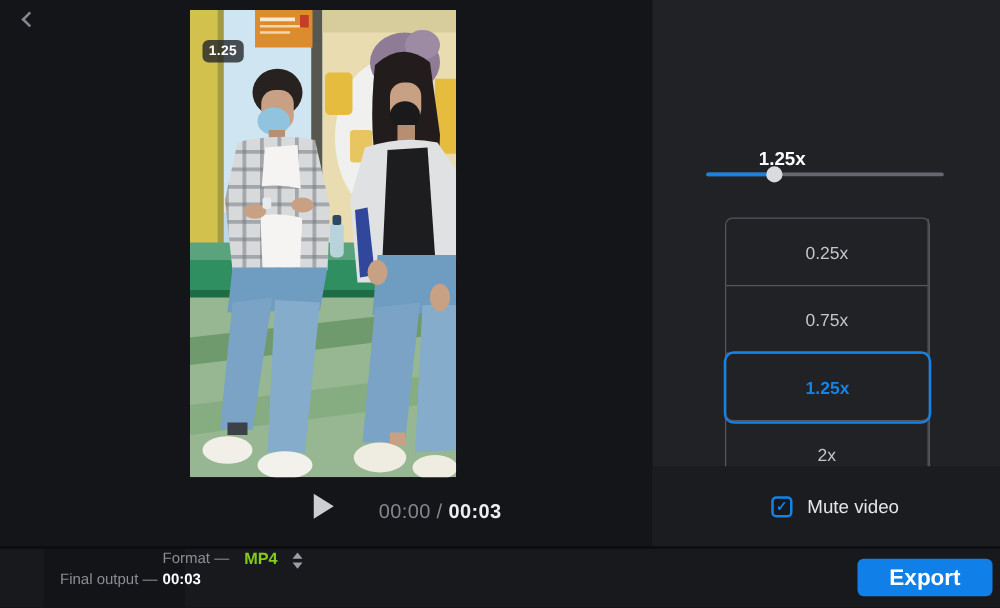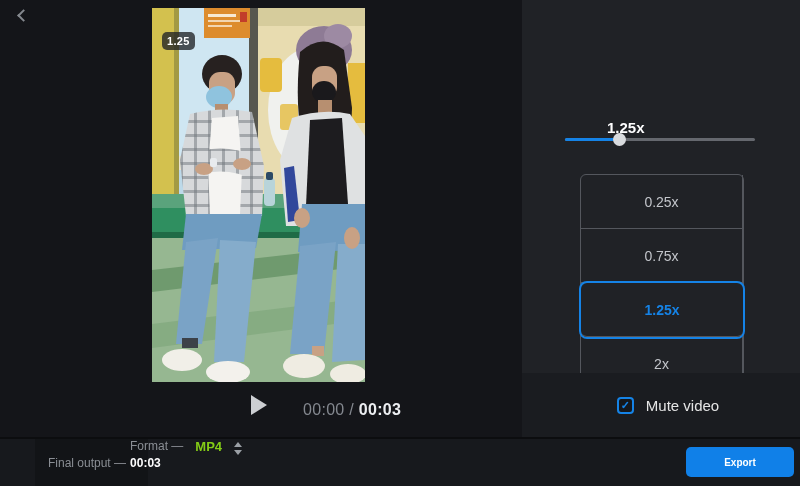--- a/index.html
+++ b/index.html
@@ -99,21 +99,21 @@
     position:absolute; left:130px; top:0; bottom:0;
     display:flex; align-items:flex-start; font-size:12px; color:#8a8e94;
   }
   .format-group .val { color:#84cc16; font-weight:bold; font-size:13px; margin-left:12px; }
   .stepper { display:flex; flex-direction:column; gap:3px; margin-left:9px; cursor:pointer; padding:3px; }
   .stepper .up    { width:0; height:0; border-left:4px solid transparent; border-right:4px solid transparent; border-bottom:5px solid #9ba0a6; }
   .stepper .down  { width:0; height:0; border-left:4px solid transparent; border-right:4px solid transparent; border-top:5px solid #9ba0a6; }
   .export-btn {
     position:absolute; right:6px; top:8px; width:108px; height:30px;
     background:#1080e8; border:none; border-radius:5px;
-    color:#fff; font-size:10px; font-weight:bold; cursor:pointer;
+    color:#fff; font-size:18px; font-weight:bold; cursor:pointer;
     font-family:"Liberation Sans", sans-serif;
     margin-left:24px;
   }
 </style>
 </head>
 <body>
 
 <div class="back-btn">
   <span class="chev"></span>
 </div>

